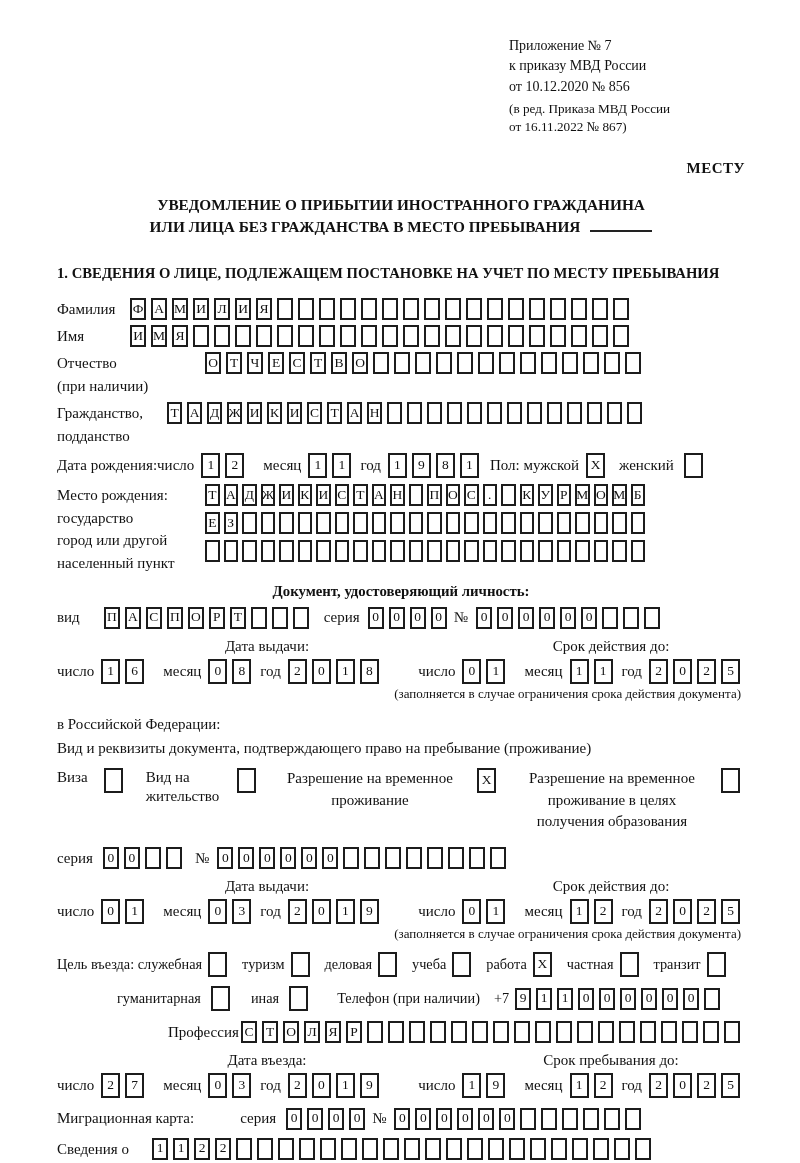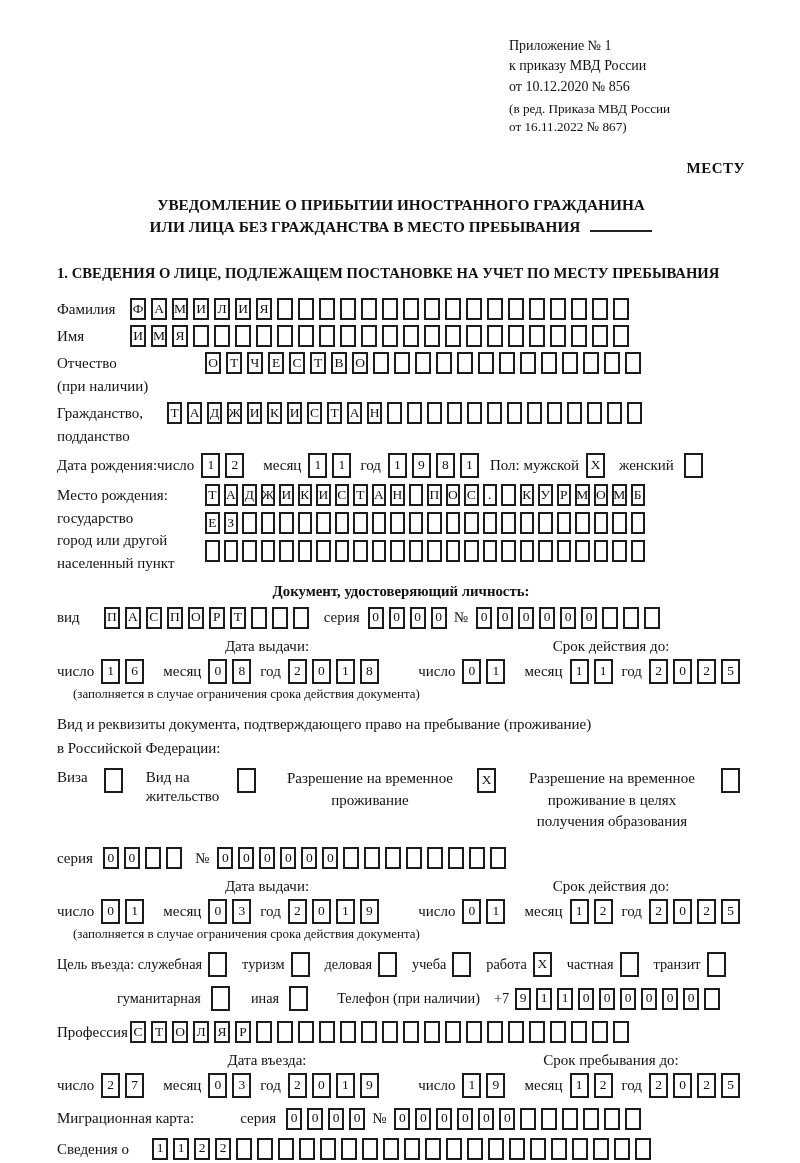--- a/index.html
+++ b/index.html
@@ -48,21 +48,21 @@
   .center-bold { text-align: center; font-weight: bold; margin: 8px 0 6px; font-size: 14.8px; }
 
   .dhead { display: flex; margin-top: 8px; }
   .dhead .lh { width: 420px; text-align: center; }
   .dhead .rh { flex: 1; text-align: center; }
   .dvals { display: flex; align-items: center; margin-top: 3px; }
   .dvals .lg { width: 420px; display: flex; align-items: center; }
   .dvals .rg { display: flex; align-items: center; }
   .dlabel { margin-right: 7px; }
   .dgroup + .dlabel, .gap14 { margin-left: 14px; }
-  .note-right { font-size: 13px; margin: 2px 16px 10px; }
+  .note-right { text-align: right; font-size: 13px; margin: 2px 4px 10px; }
 
   .intro { margin-top: 10px; line-height: 1.6; }
   .opt-row { display: flex; align-items: flex-start; margin: 8px 0 14px; }
   .opt { display: flex; align-items: flex-start; margin-right: 18px; gap: 8px; }
   .opt:last-child { margin-right: 0; }
   .opt .olabel { margin-right: 8px; }
   .opt .center { text-align: center; line-height: 1.45; }
   .wrap170 { width: 182px; }
   .wrap180 { width: 186px; }
 
@@ -72,21 +72,21 @@
   .purpose2 { display: flex; align-items: center; margin-top: 9px; font-size: 14.3px; }
   .indent60 { margin-left: 60px; }
   .mono-gap { margin: 0 8px 0 2px; }
 </style>
 </head>
 <body>
 
 <div class="page">
 
   <div class="hdr">
-    <div>Приложение № 1</div>
+    <div>Приложение № 7</div>
     <div>к приказу МВД России</div>
     <div>от 10.12.2020 № 856</div>
     <div class="sub">
       <div>(в ред. Приказа МВД России</div>
       <div>от 16.11.2022 № 867)</div>
     </div>
   </div>
   <div class="form-label">МЕСТУ</div>
 
   <div class="title">
@@ -412,22 +412,22 @@
           <span class="cell">2</span>
           <span class="cell">0</span>
           <span class="cell">2</span>
           <span class="cell">5</span>
         </span>
     </span>
   </div>
   <div class="note-right">(заполняется в случае ограничения срока действия документа)</div>
 
   <div class="intro">
+    <div>в Российской Федерации:</div>
     <div>Вид и реквизиты документа, подтверждающего право на пребывание (проживание)</div>
-    <div>в Российской Федерации:</div>
   </div>
   <div class="opt-row">
     <span class="opt">
       <span class="olabel">Виза</span>
       <span class="cells big">
           <span class="cell"></span>
         </span>
     </span>
     <span class="opt">
       <span class="olabel">Вид на жительство</span>
@@ -568,21 +568,21 @@
         <span class="cell">0</span>
         <span class="cell">0</span>
         <span class="cell">0</span>
         <span class="cell">0</span>
         <span class="cell">0</span>
         <span class="cell">0</span>
         <span class="cell"></span>
       </span>
   </div>
 
-  <div class="row" style="margin-top:10px;">
+  <div class="row" style="margin-top:10px;justify-content:flex-end;">
     <span class="flabel" style="width:73px;flex:0 0 73px;">Профессия</span>
     <span class="cells">
         <span class="cell">С</span>
         <span class="cell">Т</span>
         <span class="cell">О</span>
         <span class="cell">Л</span>
         <span class="cell">Я</span>
         <span class="cell">Р</span>
         <span class="cell"></span>
         <span class="cell"></span>

